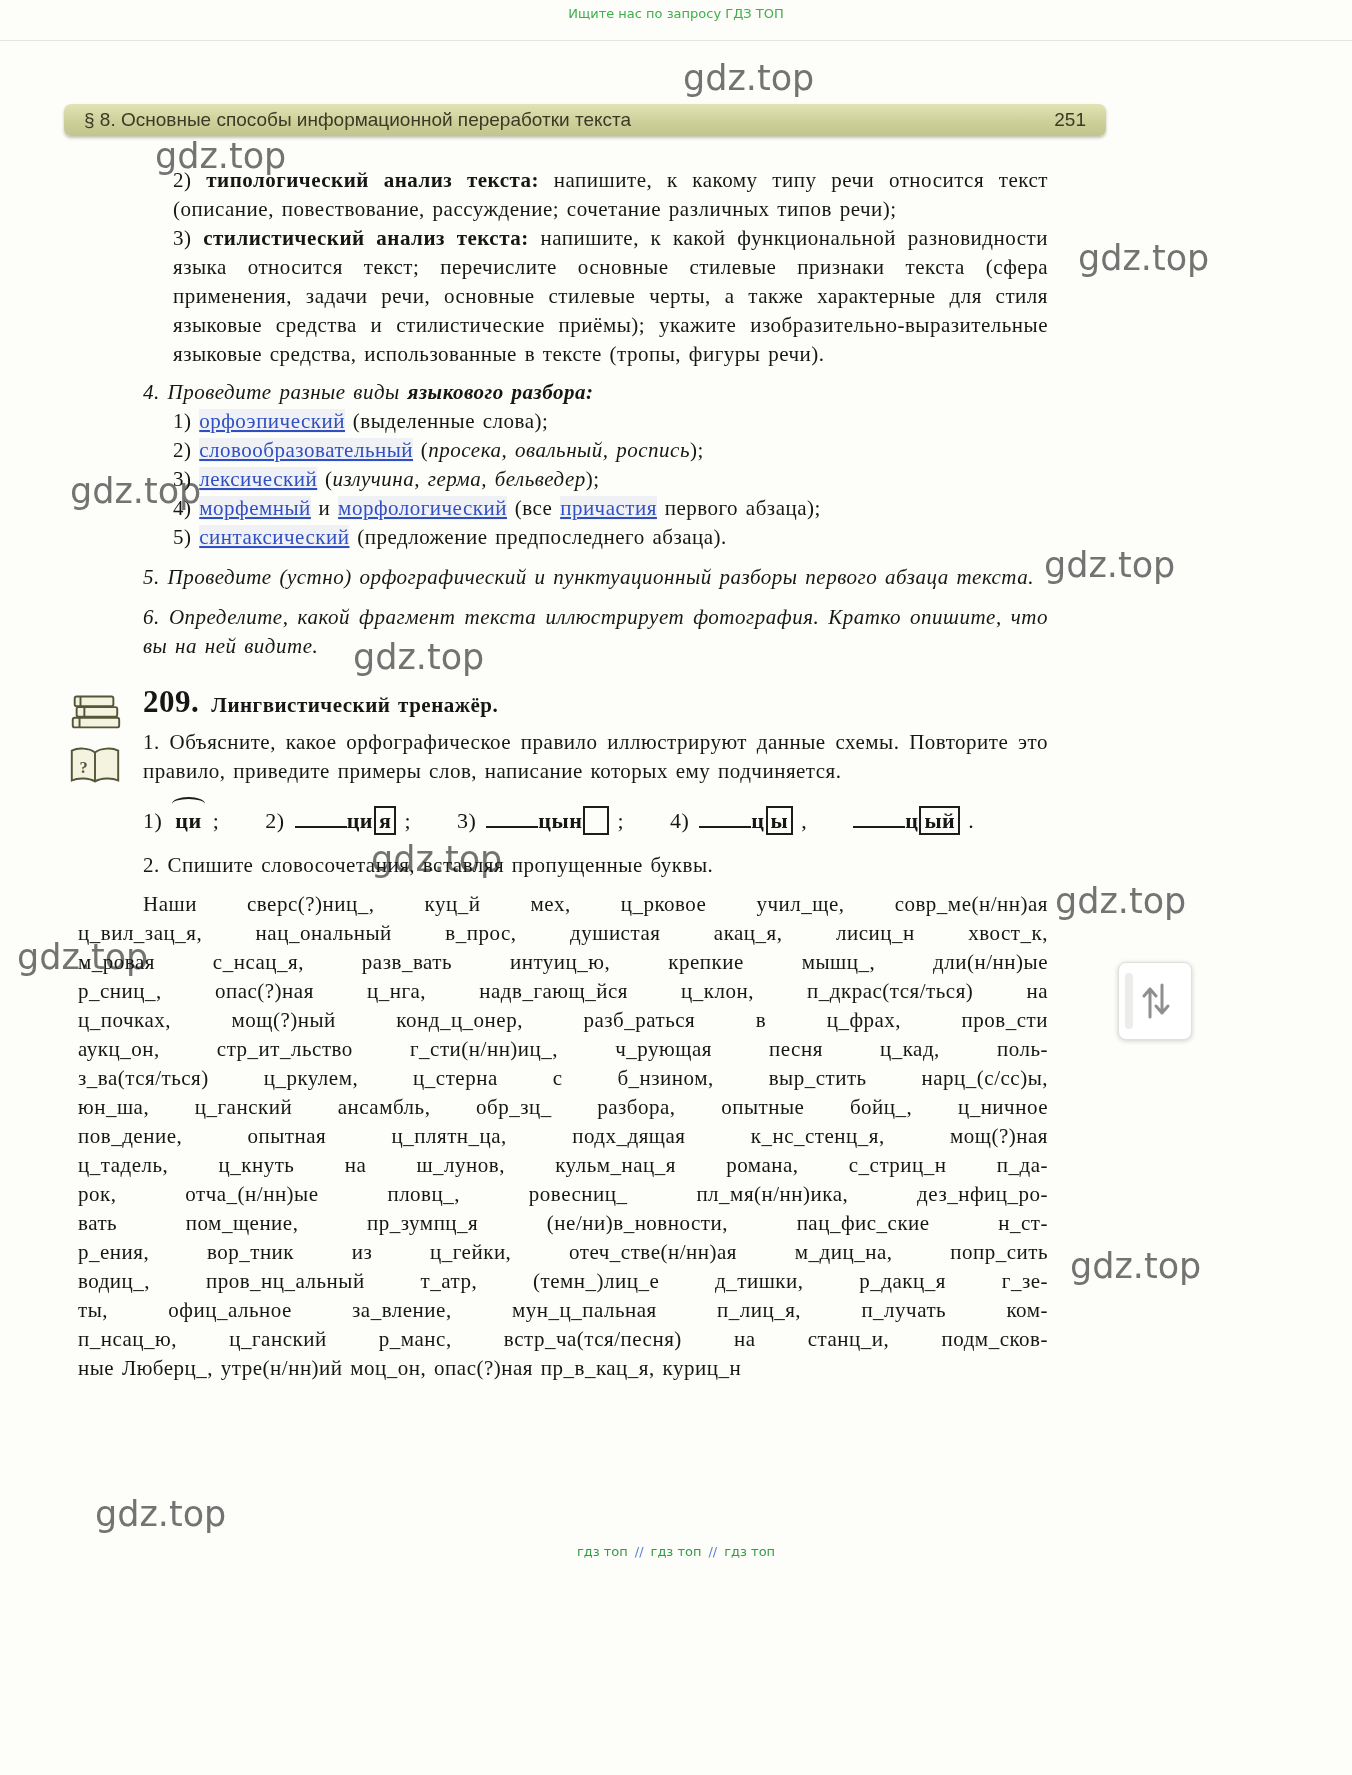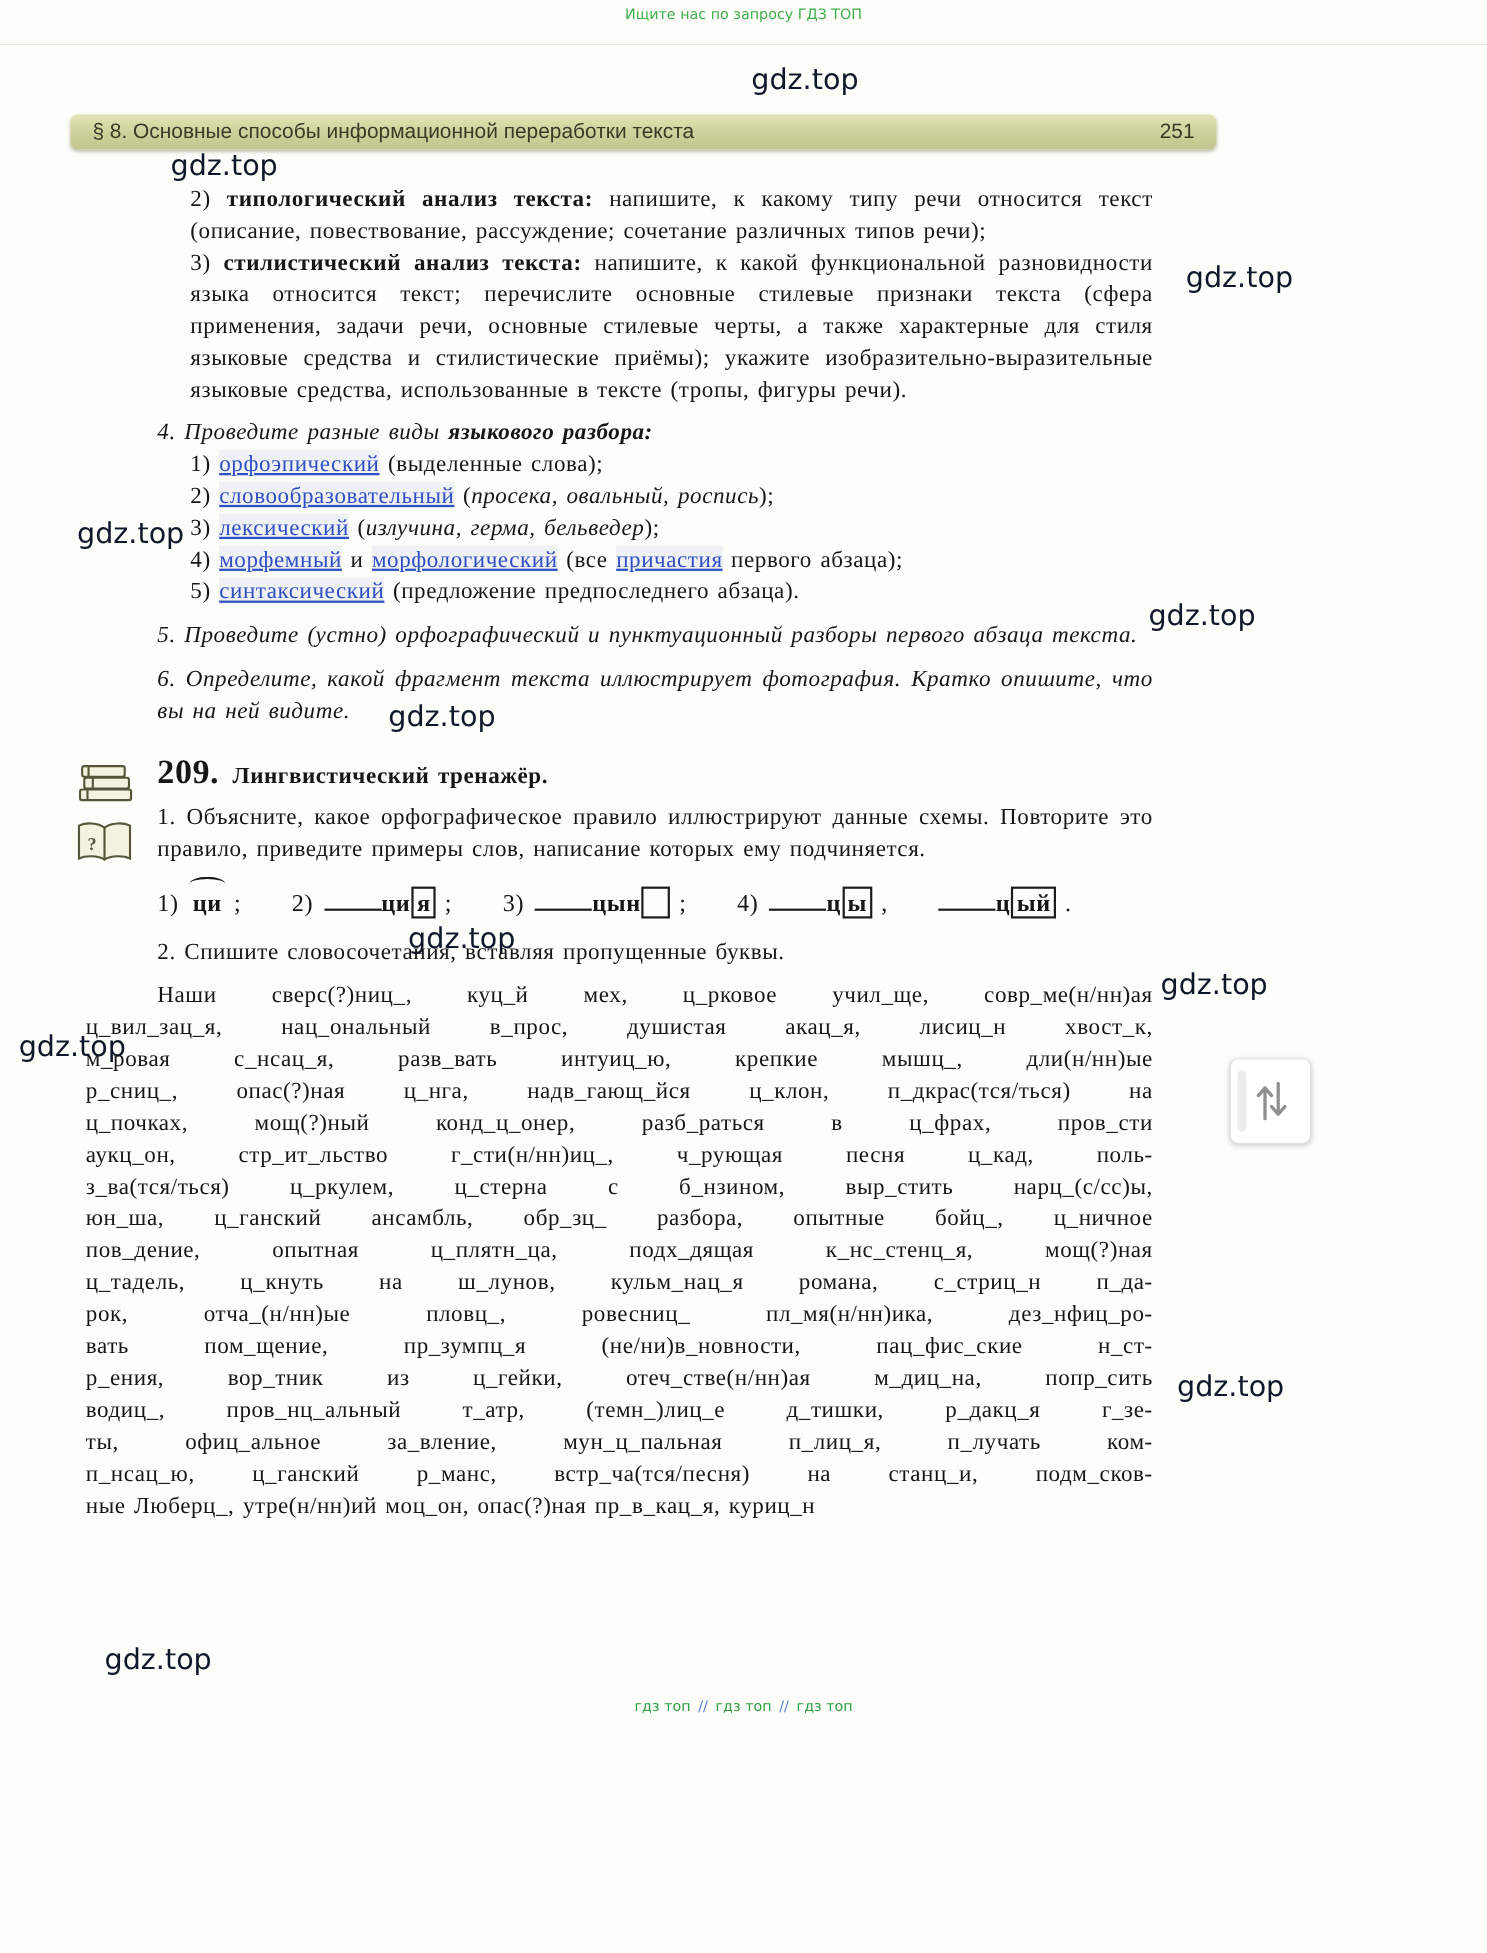--- a/index.html
+++ b/index.html
@@ -1,21 +1,21 @@
 <!DOCTYPE html>
 <html><head>
 <meta charset="utf-8">
 <style>
   html,body{margin:0;padding:0;}
   .page{position:relative;width:1352px;height:1775px;background:#fdfdf9;overflow:hidden;
         font-family:"Liberation Serif",serif;color:#161616;}
   .banner{position:absolute;top:6px;left:0;right:0;text-align:center;
           font-family:"DejaVu Sans",sans-serif;font-size:13px;color:#3fae4d;}
   .topline{position:absolute;top:40px;left:0;width:100%;border-top:1px solid #e5e5df;}
-  .wm{position:absolute;font-family:"DejaVu Sans",sans-serif;font-size:26px;color:#0f172a;white-space:nowrap;}
+  .wm{position:absolute;font-family:"DejaVu Sans",sans-serif;font-size:35px;color:#737373;white-space:nowrap;}
 
   .header-bar{position:absolute;left:64px;top:104px;width:1042px;height:32px;box-sizing:border-box;
       background:linear-gradient(180deg,#e2e4b4 0%,#cdd09a 55%,#c2c58c 100%);
       border-radius:7px;box-shadow:0 2px 3px rgba(90,90,60,.35);
       display:flex;align-items:center;justify-content:space-between;padding:0 20px;
       font-family:"Liberation Sans",sans-serif;font-size:19px;color:#3a3a26;text-align:center;}
 
   .content{position:absolute;left:78px;top:166px;width:970px;font-size:21px;line-height:29px;
            letter-spacing:.5px;word-spacing:2px;}
   .task{text-align:justify;}

